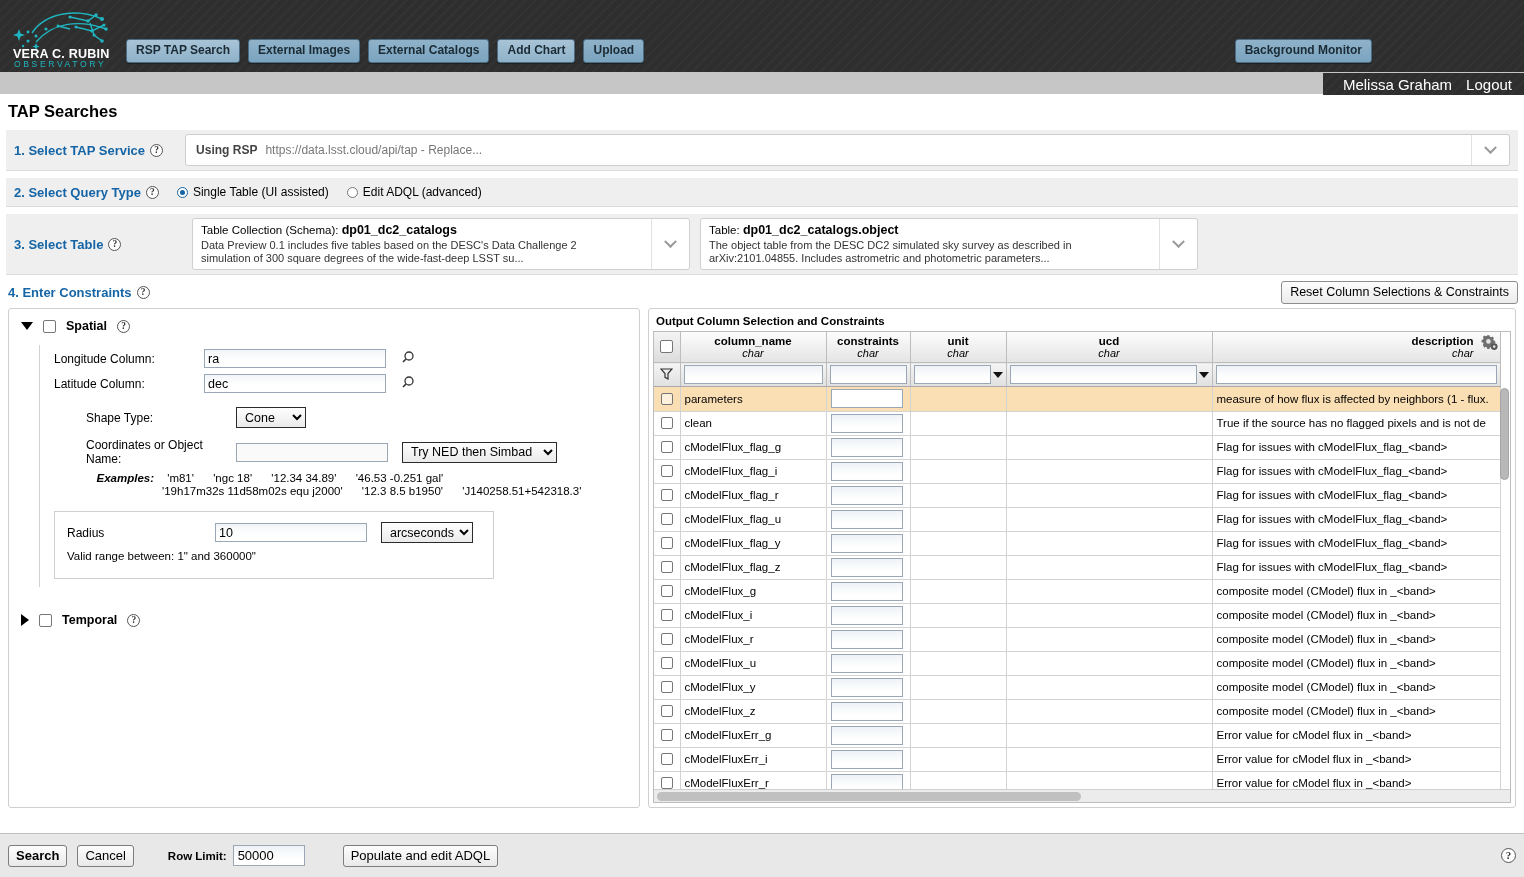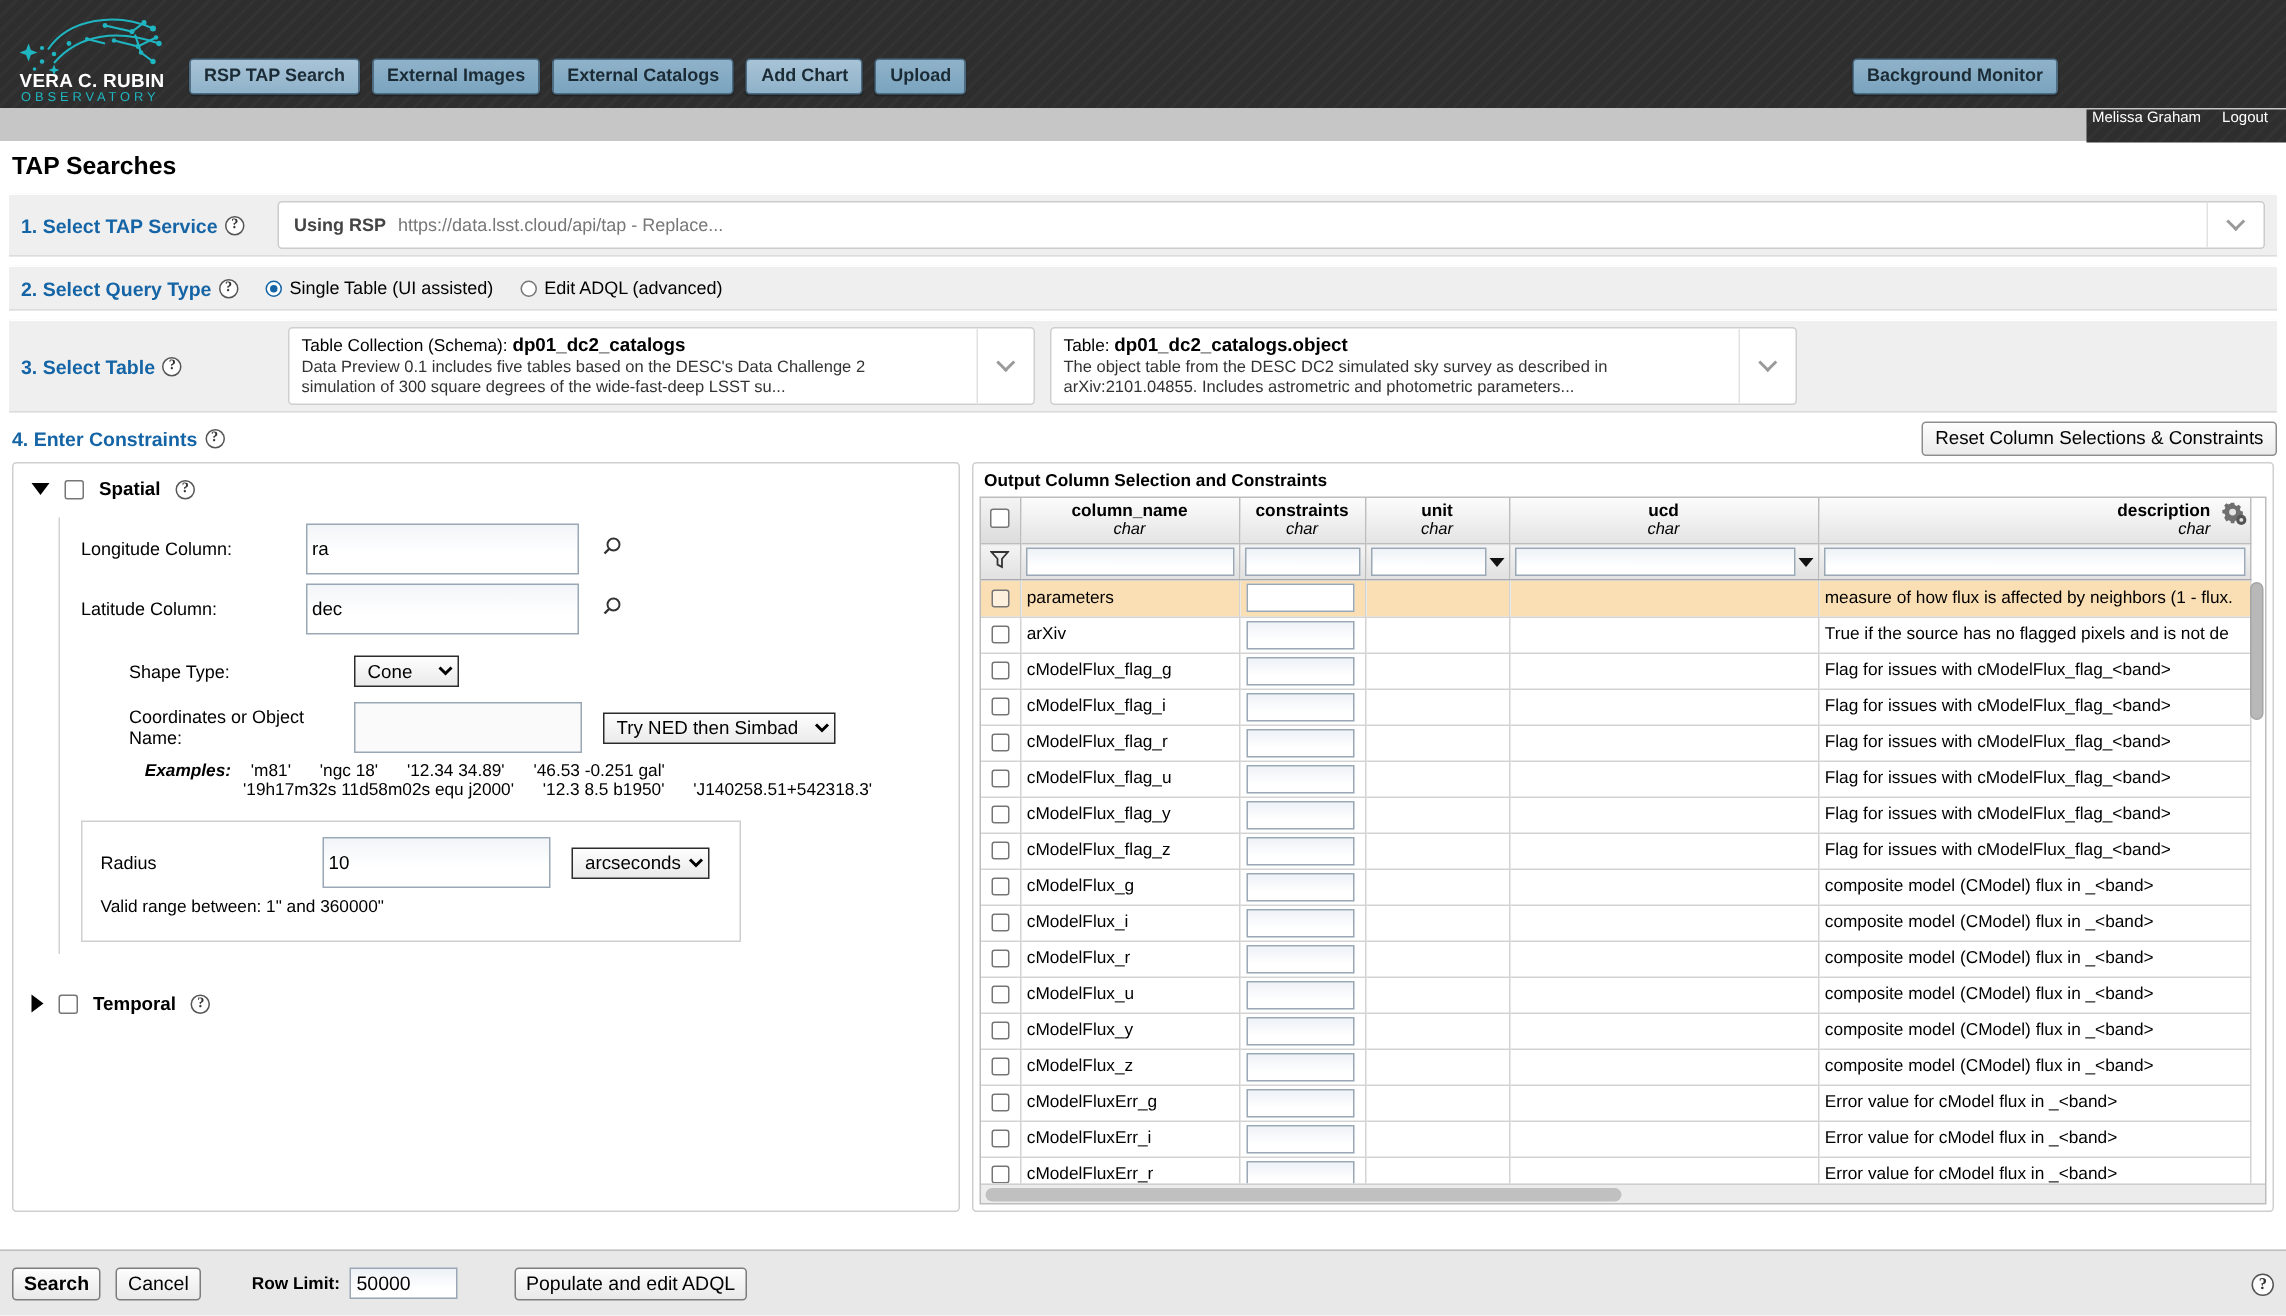--- a/index.html
+++ b/index.html
@@ -52,28 +52,28 @@
   .navbtn.active {
     background:linear-gradient(#a8c3d6,#8fb2c9);
   }
   #bg-monitor-wrap {
     position:absolute; right:152px; bottom:9px;
   }
   #user-bar {
     position:absolute;
     right:0; bottom:-23px;
     height:22px;
-    padding:0 12px 0 4px;
+    padding:0 12px 0 20px;
     background-color:#2e2e2e;
     background-image:repeating-linear-gradient(135deg,
         rgba(255,255,255,0.022) 0px, rgba(255,255,255,0.022) 2px,
         rgba(0,0,0,0.0) 2px, rgba(0,0,0,0.0) 7px);
     color:#fff;
-    font-size:10px;
-    display:flex; gap:14px;
+    font-size:15px;
+    display:flex; align-items:center; gap:14px;
     z-index:5;
   }
   #user-bar a { color:#fff; text-decoration:none; }
 
   
   #graystrip { height:22px; background:#c6c6c6; }
 
   
   #page {
     background:#fff;
@@ -214,21 +214,21 @@
     margin:12px 0 0 18px;
     border-left:1px solid #d2d2d2;
     padding:4px 0 8px 14px;
   }
   .frow { display:flex; align-items:center; margin-bottom:6px; }
   .flab { font-size:12px; }
   .lab-w { width:150px; }
   .inp {
     border:1px solid #9aa7b5;
     background:linear-gradient(#f2f5f8,#ffffff 60%);
-    height:34px; font-size:12.5px;
+    height:19px; font-size:12.5px;
     padding:0 3px;
     font-family:"Liberation Sans", sans-serif;
     color:#000;
   }
   .inp.wide { width:182px; }
   .inp.plain { background:#fafafa; }
   .mag { margin-left:14px; cursor:pointer; }
   .sel {
     border:1px solid #2b2b2b;
     background:linear-gradient(#fefefe,#eaeaea);
@@ -714,21 +714,21 @@
                 <tr class="hl">
                   <td class="chk-col"><span class="rowcbox"></span></td>
                   <td>parameters</td>
                   <td><input class="cellinp" style=""></td>
                   <td></td>
                   <td></td>
                   <td>measure of how flux is affected by neighbors (1 - flux.</td>
                 </tr>
                 <tr>
                   <td class="chk-col"><span class="rowcbox"></span></td>
-                  <td>arXiv</td>
+                  <td>clean</td>
                   <td><input class="cellinp" style=""></td>
                   <td></td>
                   <td></td>
                   <td>True if the source has no flagged pixels and is not de</td>
                 </tr>
                 <tr>
                   <td class="chk-col"><span class="rowcbox"></span></td>
                   <td>cModelFlux_flag_g</td>
                   <td><input class="cellinp" style=""></td>
                   <td></td>

